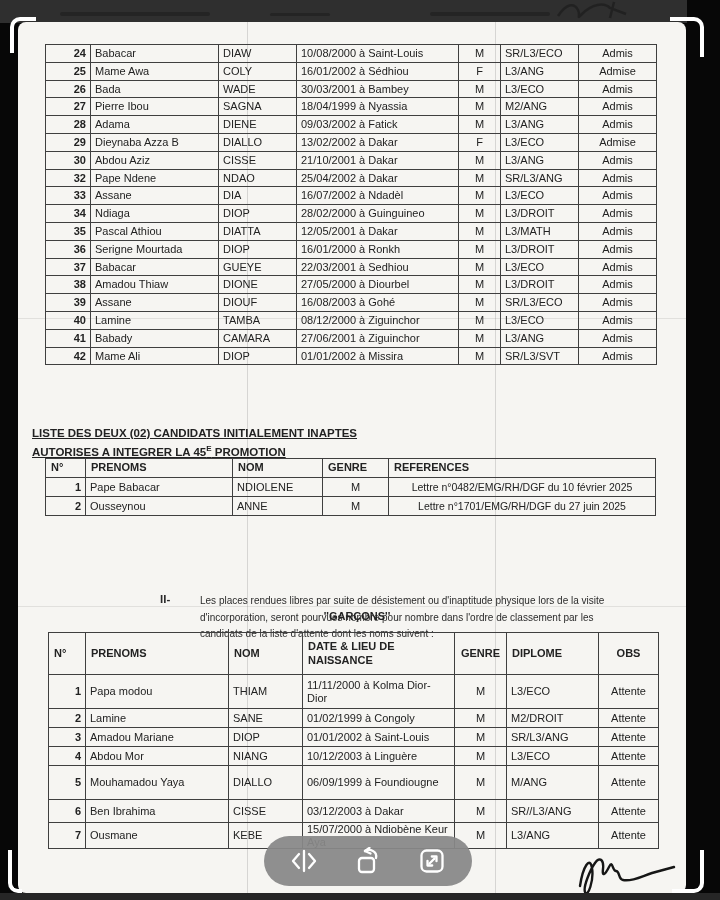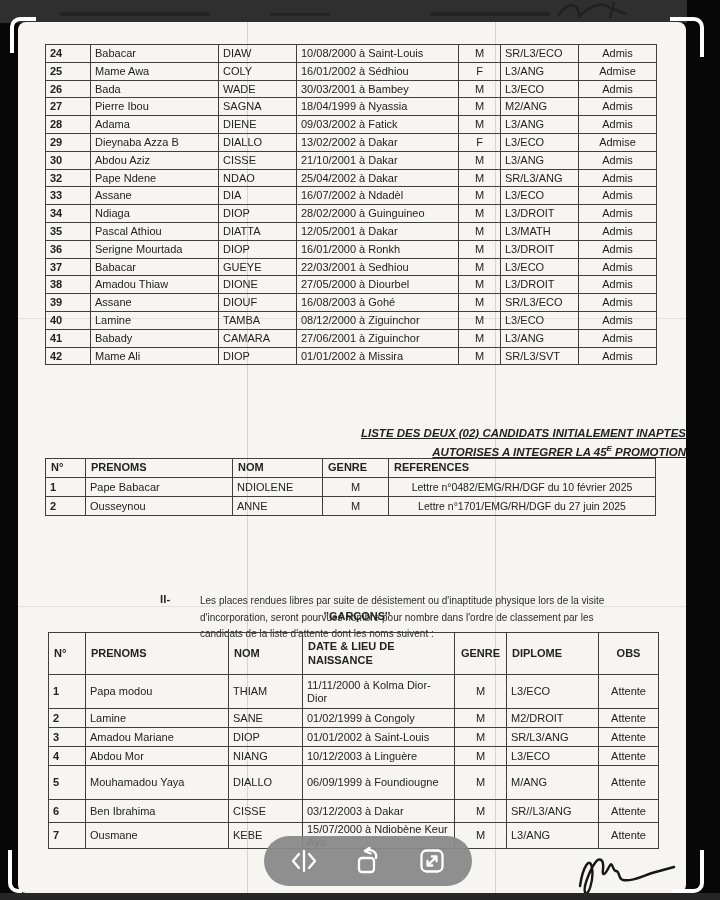--- a/index.html
+++ b/index.html
@@ -30,27 +30,27 @@
 
   
   .page{position:absolute;left:18px;top:22px;width:668px;height:871px;background:var(--paper);border-radius:8px;z-index:5;overflow:hidden;}
   .crease-v{position:absolute;top:0;width:1px;height:100%;background:rgba(100,100,100,0.22);}
   .crease-h{position:absolute;left:0;width:100%;height:1px;background:rgba(100,100,100,0.14);}
 
   table{border-collapse:collapse;table-layout:fixed;position:absolute;color:var(--ink);}
   td,th{border:1px solid var(--border);overflow:hidden;white-space:normal;}
   td{font-size:11px;padding:0 4px;vertical-align:middle;line-height:1.15;}
   th{font-size:11px;font-weight:bold;text-align:left;padding:0 5px;vertical-align:middle;line-height:1.2;}
-  td:first-child{text-align:left;font-weight:bold;}
+  td:first-child{text-align:right;font-weight:bold;}
 
   .t1{left:27px;top:22px;width:611px;}
   .t1 td{height:17.8px;}
   .t1 td:nth-child(5),.t1 td:nth-child(7){text-align:center;}
 
-  .heading{position:absolute;left:0;top:404px;width:100%;text-align:right;padding-left:14px;color:var(--ink);font-style:italic;}
+  .heading{position:absolute;left:0;top:404px;width:100%;text-align:left;padding-left:14px;color:var(--ink);}
   .heading .hline{display:block;font-size:11.5px;font-weight:bold;text-decoration:underline;line-height:15px;}
   .heading sup{font-size:8px;}
 
   .t2{left:27px;top:436px;width:610px;}
   .t2 th{height:19px;}
   .t2 td{height:19px;}
   .t2 th:nth-child(5){text-align:left;}
   .t2 td:nth-child(4){text-align:center;}
   .t2 td:nth-child(5){text-align:center;font-size:10.5px;}
 

